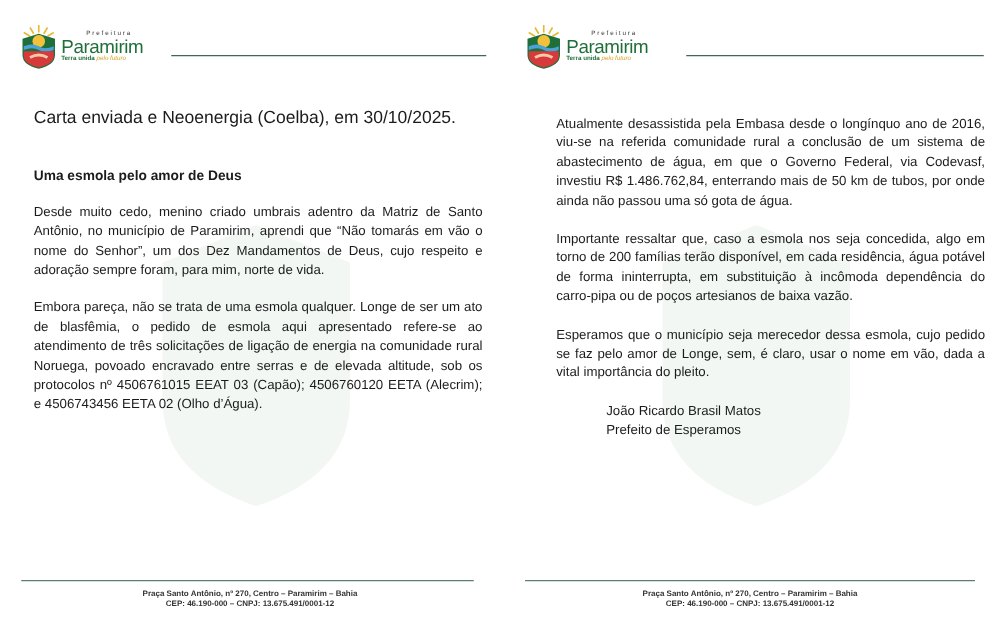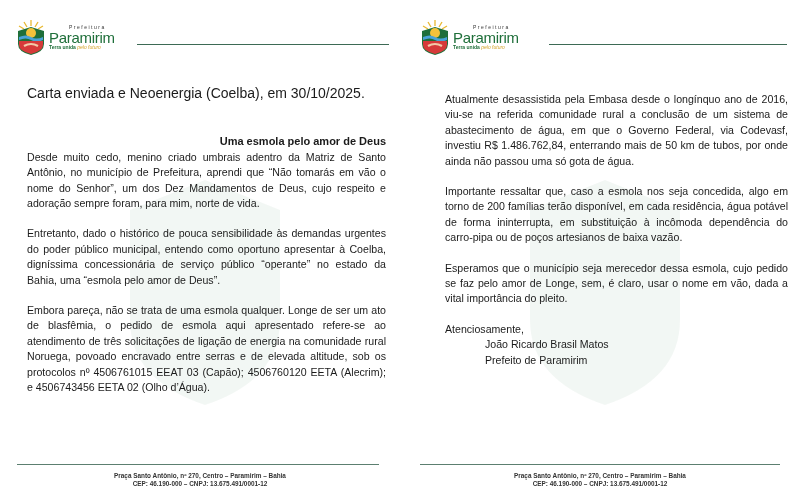--- a/index.html
+++ b/index.html
@@ -16,21 +16,21 @@
   .logo-name { font-size: 15px; font-weight: normal; color: #1f6f3a; letter-spacing: -0.3px; }
   .logo-tag { font-size: 5px; color: #1f6f3a; font-weight: bold; }
   .logo-tag i { color: #d4a32a; font-weight: normal; }
   .top-rule { position: absolute; top: 44px; height: 1px; background: #3d6a55; }
   .page.left .top-rule { left: 137px; width: 252px; }
   .page.right .top-rule { left: 149px; width: 238px; }
   .watermark { position: absolute; left: 120px; top: 150px; width: 170px; height: 260px; opacity: 0.05; }
   .content { position: absolute; left: 27px; right: 14px; top: 86px; font-size: 10.6px; line-height: 15.4px; }
   .page.right .content { left: 17px; right: 12px; top: 92px; margin-left: 28px; }
   .date-line { font-size: 14px; }
-  .title { text-align: right; font-weight: bold; font-size: 11px; margin-top: 33px; margin-bottom: 0; }
+  .title { text-align: left; font-weight: bold; font-size: 11px; margin-top: 33px; margin-bottom: 13px; }
   p.body { text-align: justify; margin-bottom: 15px; }
   .sig { text-align: left; margin-left: 40px; }
   .bottom-rule { position: absolute; top: 464px; height: 1px; background: #5c7f70; }
   .page.left .bottom-rule { left: 17px; width: 362px; }
   .page.right .bottom-rule { left: 20px; width: 360px; }
   .footer { position: absolute; top: 472px; left: 0; width: 400px; text-align: center; font-size: 6.4px; line-height: 8px; font-weight: bold; color: #333; }
 </style>
 </head>
 <body>
 
@@ -58,22 +58,21 @@
   </div>
   <div class="top-rule"></div>
 
   <svg class="watermark" viewBox="0 0 170 260">
     <path d="M10 60 L85 30 L160 60 L160 170 Q160 230 85 255 Q10 230 10 170 Z" fill="#1f6f3a"></path>
   </svg>
 
   <div class="content">
     <div class="date-line">Carta enviada e Neoenergia (Coelba), em 30/10/2025.</div>
     <div class="title">Uma esmola pelo amor de Deus</div>
-    <p class="body">Desde muito cedo, menino criado umbrais adentro da Matriz de Santo Antônio, no município de Prefeitura, aprendi que “Não tomarás em vão o nome do Senhor”, um dos Dez Mandamentos de Deus, cujo respeito e adoração sempre foram, para mim, norte de vida.</p>
-    <p class="body">Entretanto, dado o histórico de pouca sensibilidade às demandas urgentes do poder público municipal, entendo como oportuno apresentar à Coelba, digníssima concessionária de serviço público “operante” no estado da Bahia, uma “esmola pelo amor de Deus”.</p>
+    <p class="body">Desde muito cedo, menino criado umbrais adentro da Matriz de Santo Antônio, no município de Paramirim, aprendi que “Não tomarás em vão o nome do Senhor”, um dos Dez Mandamentos de Deus, cujo respeito e adoração sempre foram, para mim, norte de vida.</p>
     <p class="body">Embora pareça, não se trata de uma esmola qualquer. Longe de ser um ato de blasfêmia, o pedido de esmola aqui apresentado refere-se ao atendimento de três solicitações de ligação de energia na comunidade rural Noruega, povoado encravado entre serras e de elevada altitude, sob os protocolos nº 4506761015 EEAT 03 (Capão); 4506760120 EETA (Alecrim); e 4506743456 EETA 02 (Olho d’Água).</p>
   </div>
 
   <div class="bottom-rule"></div>
   <div class="footer">
     <div>Praça Santo Antônio, nº 270, Centro – Paramirim – Bahia</div>
     <div>CEP: 46.190-000 – CNPJ: 13.675.491/0001-12</div>
   </div>
 </div>
 
@@ -102,23 +101,22 @@
   <div class="top-rule"></div>
 
   <svg class="watermark" viewBox="0 0 170 260">
     <path d="M10 60 L85 30 L160 60 L160 170 Q160 230 85 255 Q10 230 10 170 Z" fill="#1f6f3a"></path>
   </svg>
 
   <div class="content">
     <p class="body">Atualmente desassistida pela Embasa desde o longínquo ano de 2016, viu-se na referida comunidade rural a conclusão de um sistema de abastecimento de água, em que o Governo Federal, via Codevasf, investiu R$ 1.486.762,84, enterrando mais de 50 km de tubos, por onde ainda não passou uma só gota de água.</p>
     <p class="body">Importante ressaltar que, caso a esmola nos seja concedida, algo em torno de 200 famílias terão disponível, em cada residência, água potável de forma ininterrupta, em substituição à incômoda dependência do carro-pipa ou de poços artesianos de baixa vazão.</p>
     <p class="body">Esperamos que o município seja merecedor dessa esmola, cujo pedido se faz pelo amor de Longe, sem, é claro, usar o nome em vão, dada a vital importância do pleito.</p>
-    <div>Atenciosamente,</div>
     <div class="sig">João Ricardo Brasil Matos</div>
-    <div class="sig">Prefeito de Paramirim</div>
+    <div class="sig">Prefeito de Esperamos</div>
   </div>
 
   <div class="bottom-rule"></div>
   <div class="footer">
     <div>Praça Santo Antônio, nº 270, Centro – Paramirim – Bahia</div>
     <div>CEP: 46.190-000 – CNPJ: 13.675.491/0001-12</div>
   </div>
 </div>
 
 </body></html>

